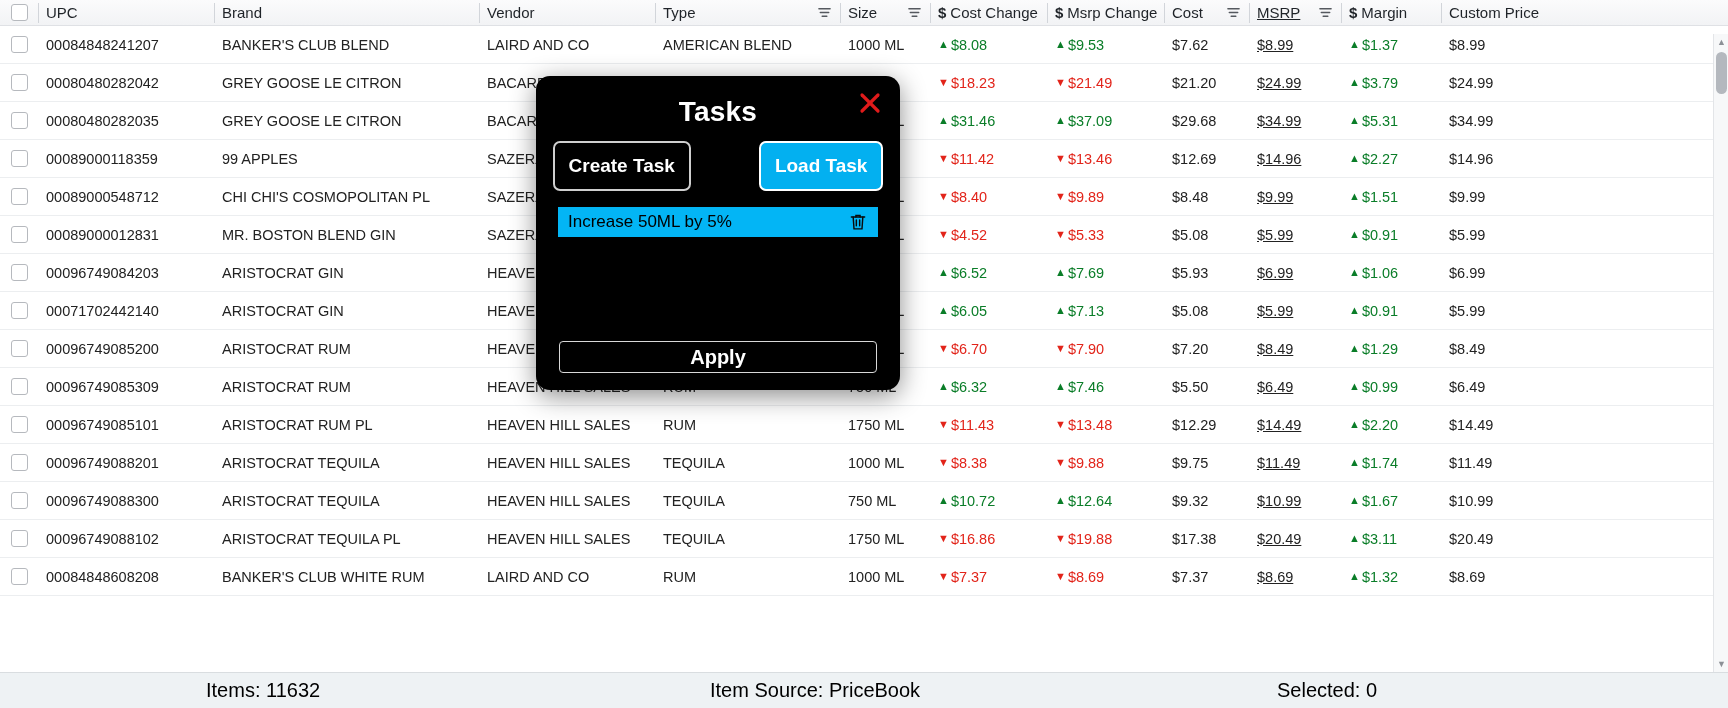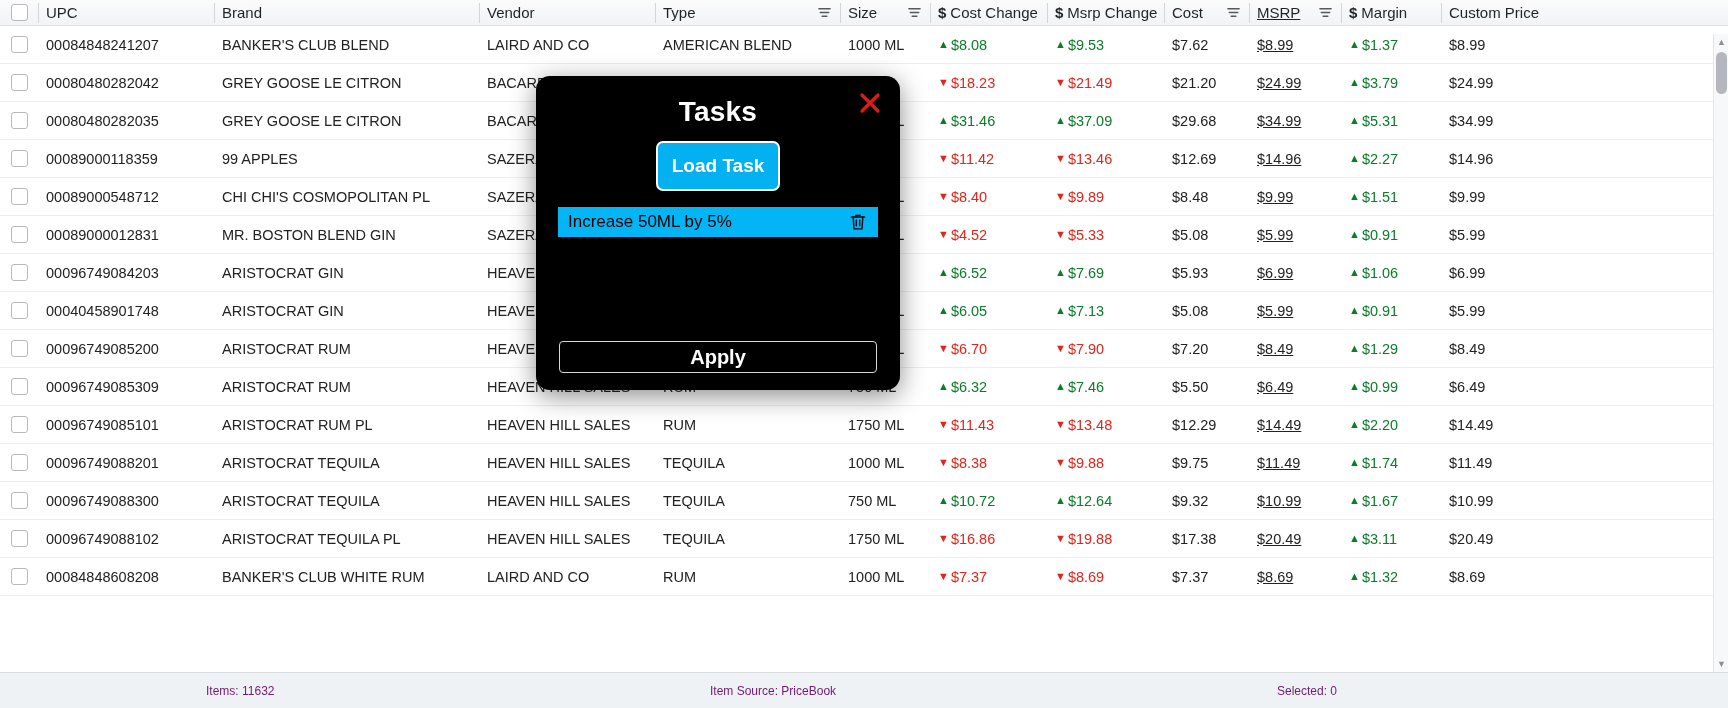--- a/index.html
+++ b/index.html
@@ -90,21 +90,21 @@
     background: #b4b8be; border-radius: 6px;
   }
   .vscroll .arrow.bot { position: absolute; bottom: 0; left: 0; }
 
   
   .statusbar {
     position: absolute; left: 0; bottom: 0;
     width: 1728px; height: 36px;
     background: #eef2f4; border-top: 1px solid #d9dde0;
     display: flex; align-items: center;
-    font-size: 12px; color: #701a75;
+    font-size: 20px; color: #000000;
   }
   .sb-items  { position: absolute; left: 206px; }
   .sb-source { position: absolute; left: 710px; }
   .sb-sel    { position: absolute; left: 1277px; }
 
   
   .modal {
     position: absolute; left: 536px; top: 76px;
     width: 364px; height: 314px;
     background: #000000;
@@ -432,21 +432,21 @@
           <div class="cell c-margin up">
             <span class="tri">▲</span>
             <span>$1.06</span>
           </div>
           <div class="cell c-cp">$6.99</div>
         </div>
         <div class="row">
           <div class="cell c-chk">
             <span class="chkbox"></span>
           </div>
-          <div class="cell c-upc">00040458901748</div>
+          <div class="cell c-upc">00071702442140</div>
           <div class="cell c-brand">ARISTOCRAT GIN</div>
           <div class="cell c-vendor">HEAVEN HILL SALES</div>
           <div class="cell c-type">GIN</div>
           <div class="cell c-size">1000 ML</div>
           <div class="cell c-cc up">
             <span class="tri">▲</span>
             <span>$6.05</span>
           </div>
           <div class="cell c-mc up">
             <span class="tri">▲</span>
@@ -656,20 +656,21 @@
     <div class="modal-close">
       <svg width="24" height="24" viewBox="0 0 24 24">
           <g stroke="#e01b1b" stroke-width="3.2" stroke-linecap="round">
             <line x1="4" y1="4" x2="20" y2="20"></line>
             <line x1="20" y1="4" x2="4" y2="20"></line>
           </g>
         </svg>
     </div>
 
     <div class="btn-row">
+      <button class="btn-create">Create Task</button>
       <button class="btn-load">Load Task</button>
     </div>
 
     <div class="task-list" id="task-list">
         <div class="task-item">
           <span class="tname">Increase 50ML by 5%</span>
           <span class="trash">
             <svg width="20" height="20" viewBox="0 0 24 24">
               <g fill="none" stroke="#0a0a0a" stroke-width="1.7" stroke-linecap="round">
                 <path d="M4 6h16"></path>

